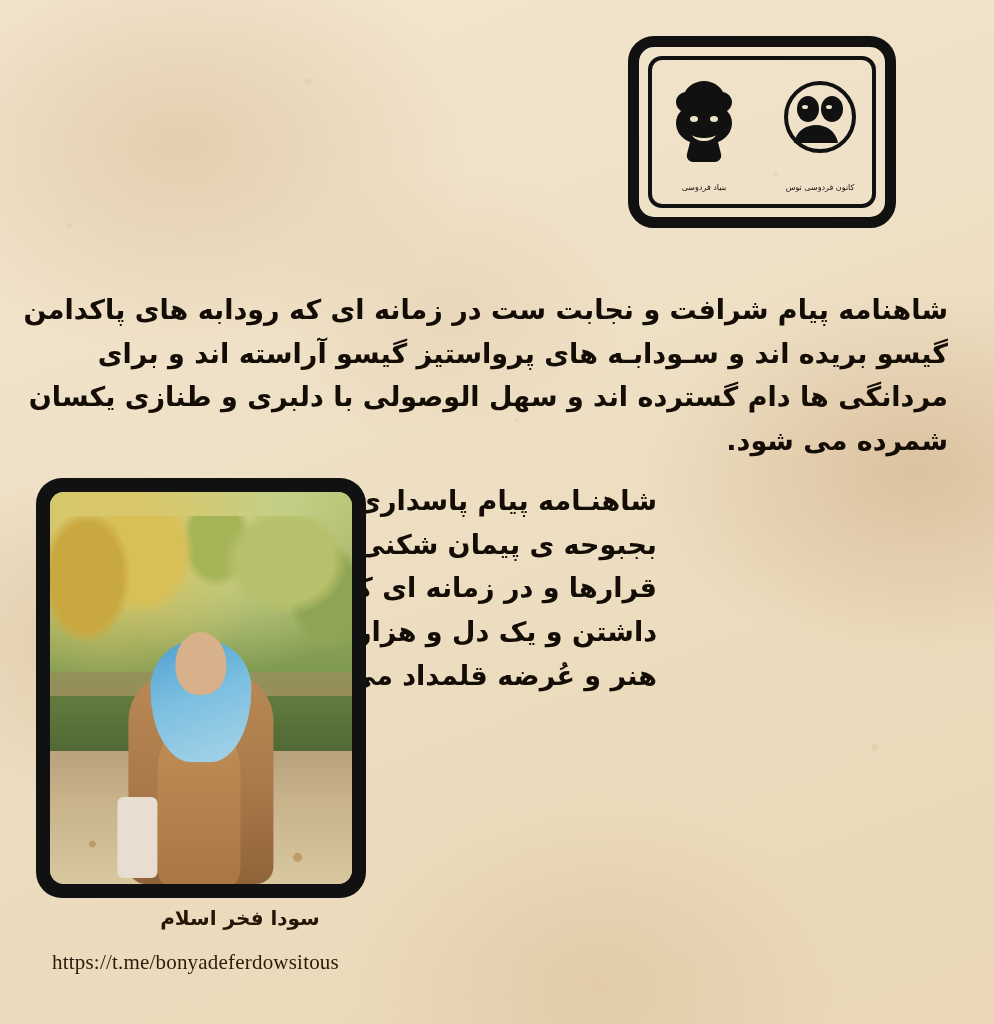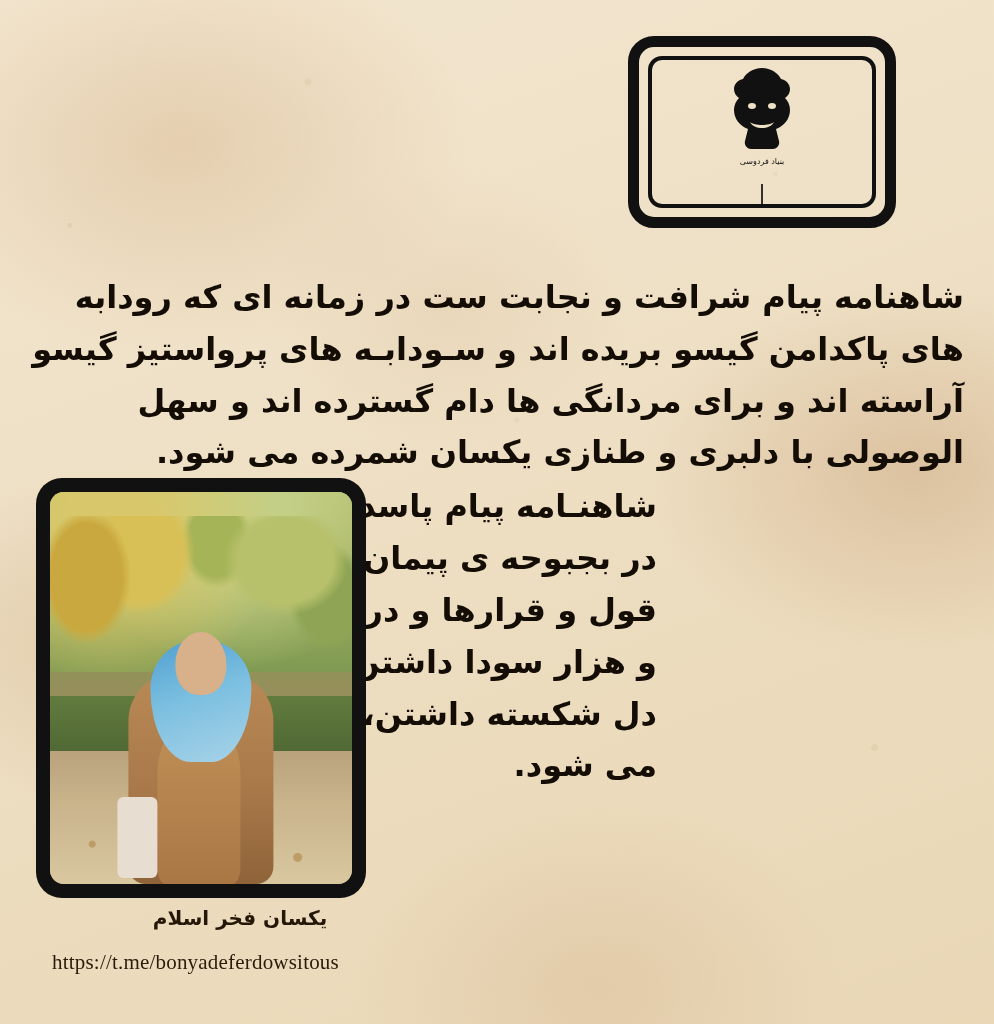--- a/index.html
+++ b/index.html
@@ -54,21 +54,20 @@
   .logo-inner {
     position: absolute;
     inset: 9px;
     border: 4px solid #111;
     border-radius: 14px;
     display: flex;
     align-items: center;
     justify-content: center;
     gap: 6px;
     box-sizing: border-box;
-    flex-direction: column;
   }
   .emblem {
     position: relative;
     width: 50%;
     height: 100%;
     display: flex;
     align-items: center;
     justify-content: center;
   }
   .emblem svg { display: block; }
@@ -95,23 +94,23 @@
     top: 272px;
     right: 30px;
     width: 935px;
     direction: rtl;
     text-align: right;
     color: #1b1208;
   }
   .para {
     font-family: "DejaVu Sans", sans-serif;
     font-weight: bold;
-    font-size: 32px;
+    font-size: 27px;
     line-height: 1.62;
-    margin: 0;
+    margin: 16px;
     color: #140d05;
   }
   .para-1 { width: 935px; }
   .para-2 {
     width: 628px;
     margin-right: 307px;
     margin-top: 2px;
   }
 
   
@@ -241,20 +240,37 @@
               <ellipse cx="62" cy="46" rx="4" ry="3"></ellipse>
               <path d="M40 62c4 4 20 4 24 0-4 8-20 8-24 0z"></path>
             </g>
           </svg>
         </span>
         <div class="emblem-caption">بنیاد فردوسی</div>
       </div>
 
       <div class="divider-v"></div>
 
+      <div class="emblem">
+        <span>
+          <svg width="104" height="118" viewBox="0 0 104 118" aria-hidden="true">
+            <circle cx="52" cy="44" r="34" fill="none" stroke="#111" stroke-width="4"></circle>
+            <g fill="#111">
+              <ellipse cx="40" cy="36" rx="11" ry="13"></ellipse>
+              <ellipse cx="64" cy="36" rx="11" ry="13"></ellipse>
+              <path d="M26 70c2-12 12-18 22-18s20 6 22 18z"></path>
+            </g>
+            <g fill="#efe1c7">
+              <ellipse cx="37" cy="34" rx="3" ry="2"></ellipse>
+              <ellipse cx="61" cy="34" rx="3" ry="2"></ellipse>
+            </g>
+          </svg>
+        </span>
+        <div class="emblem-caption">کانون فردوسی توس</div>
+      </div>
 
     </div>
   </div>
 
   <div class="quote-block">
     <p class="para para-1">شاهنامه پیام شرافت و نجابت ست در زمانه ای که رودابه های پاکدامن گیسو بریده اند و سـودابـه های پرواستیز گیسو آراسته اند  و برای مردانگی ها دام گسترده اند و سهل الوصولی با دلبری و طنازی یکسان شمرده می شود.</p>
     <p class="para para-2">شاهنـامه پیام پاسداری از پیمان ست. در بجبوحه ی پیمان شکنی ها و پایمالی قول و قرارها  و در زمانه ای که یک سر و هزار سودا داشتن و یک دل و هزاران دل شکسته داشتن، هنر و عُرضه قلمداد می شود.</p>
   </div>
 
   <div class="photo-frame">
@@ -267,15 +283,15 @@
       <div class="subject">
         <div class="coat"></div>
         <div class="dress"></div>
         <div class="bag"></div>
         <div class="scarf"></div>
         <div class="face"></div>
       </div>
     </div>
   </div>
 
-  <div class="author">یکسان فخر اسلام</div>
+  <div class="author">سودا فخر اسلام</div>
   <div class="link">https://t.me/bonyadeferdowsitous</div>
 </div>
 
 </body></html>

